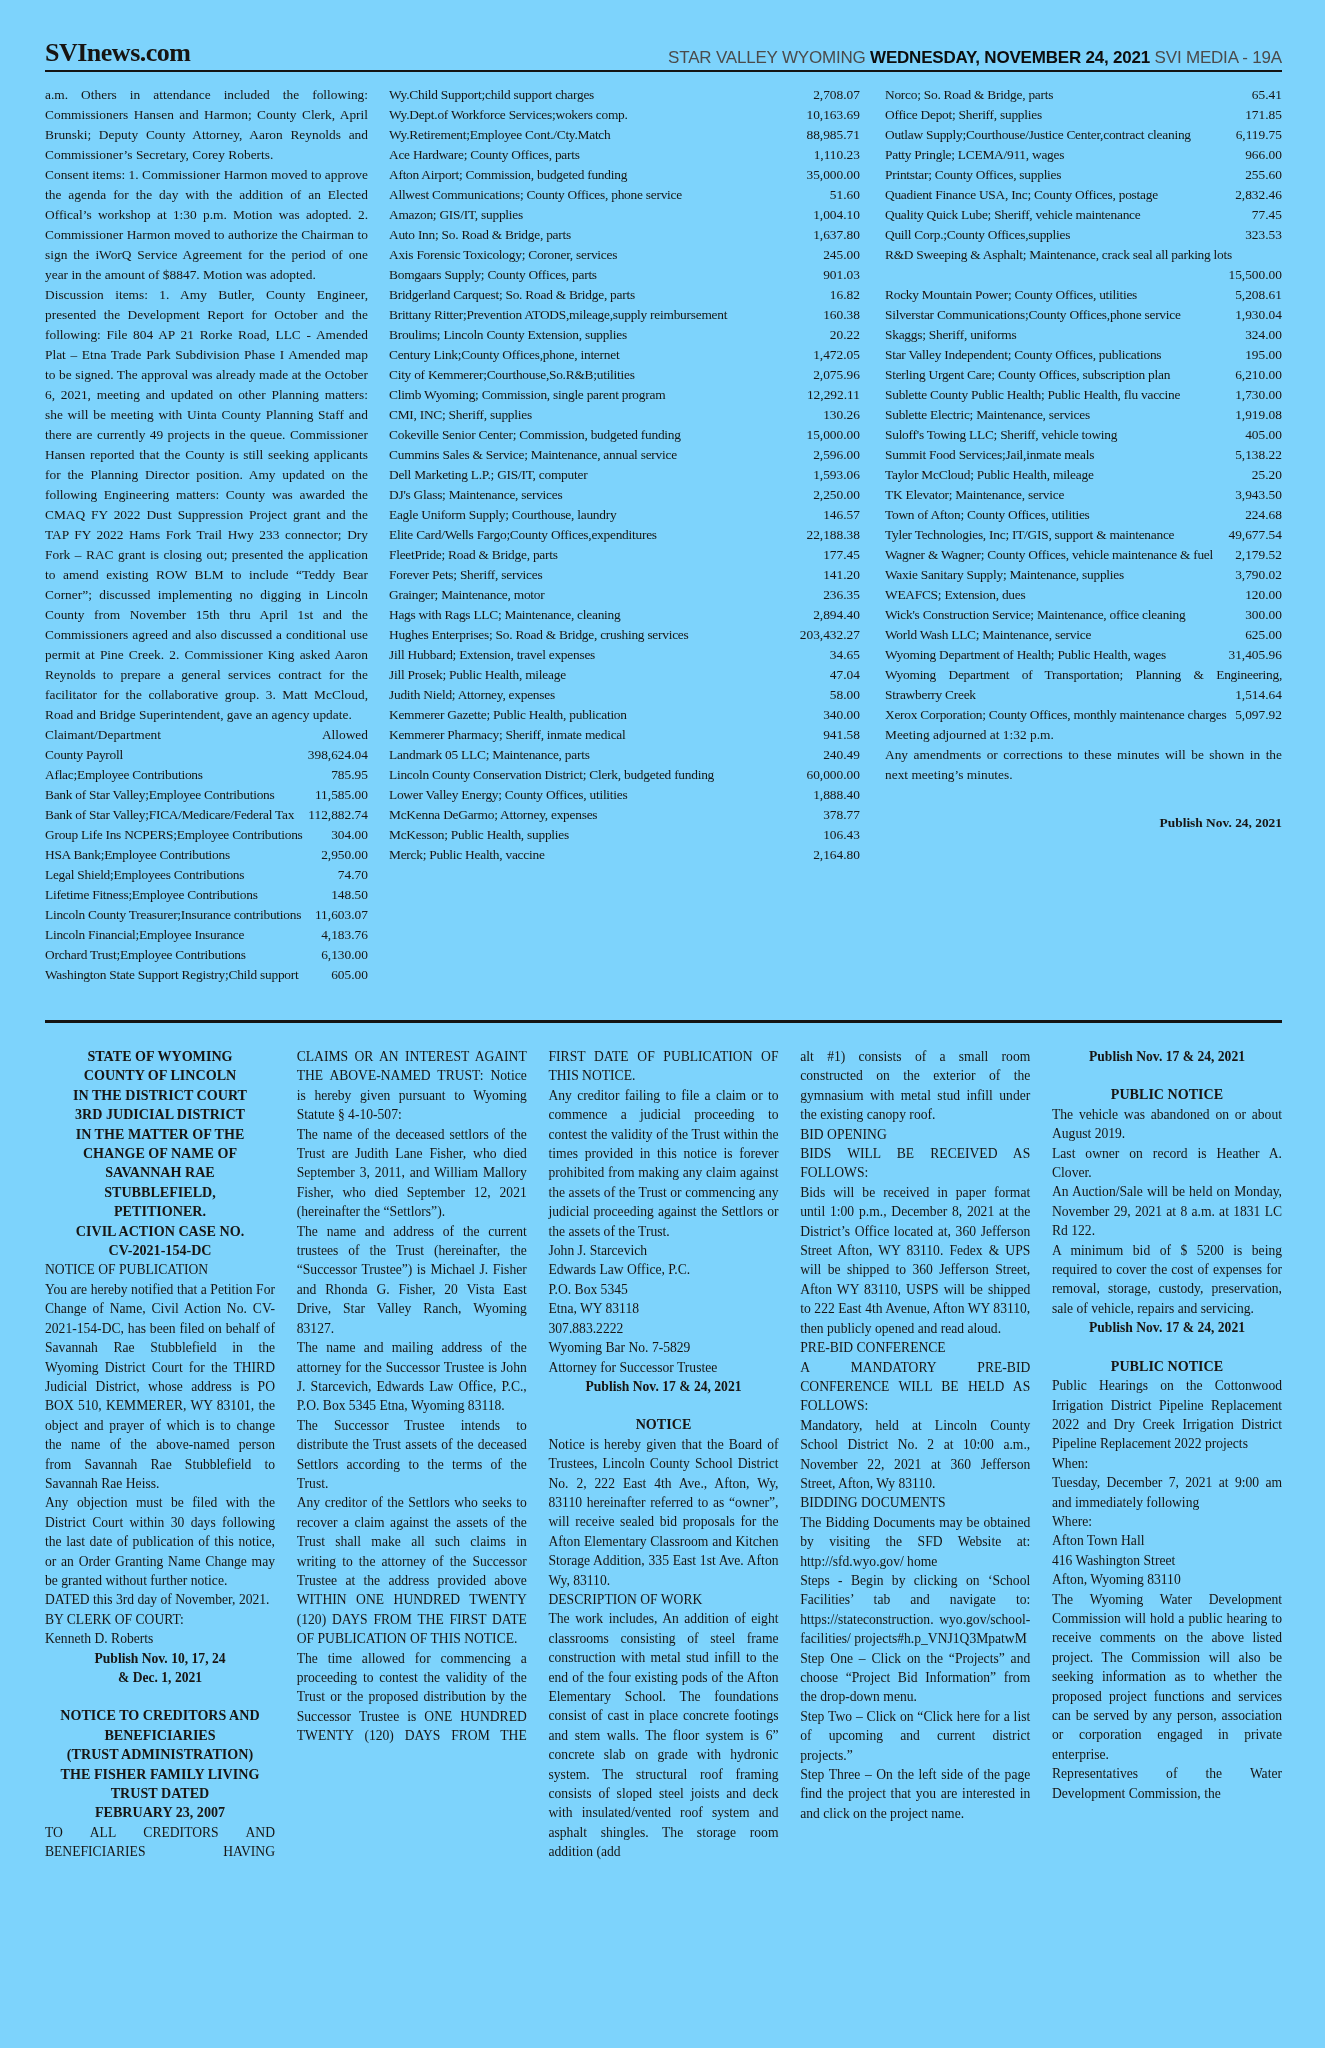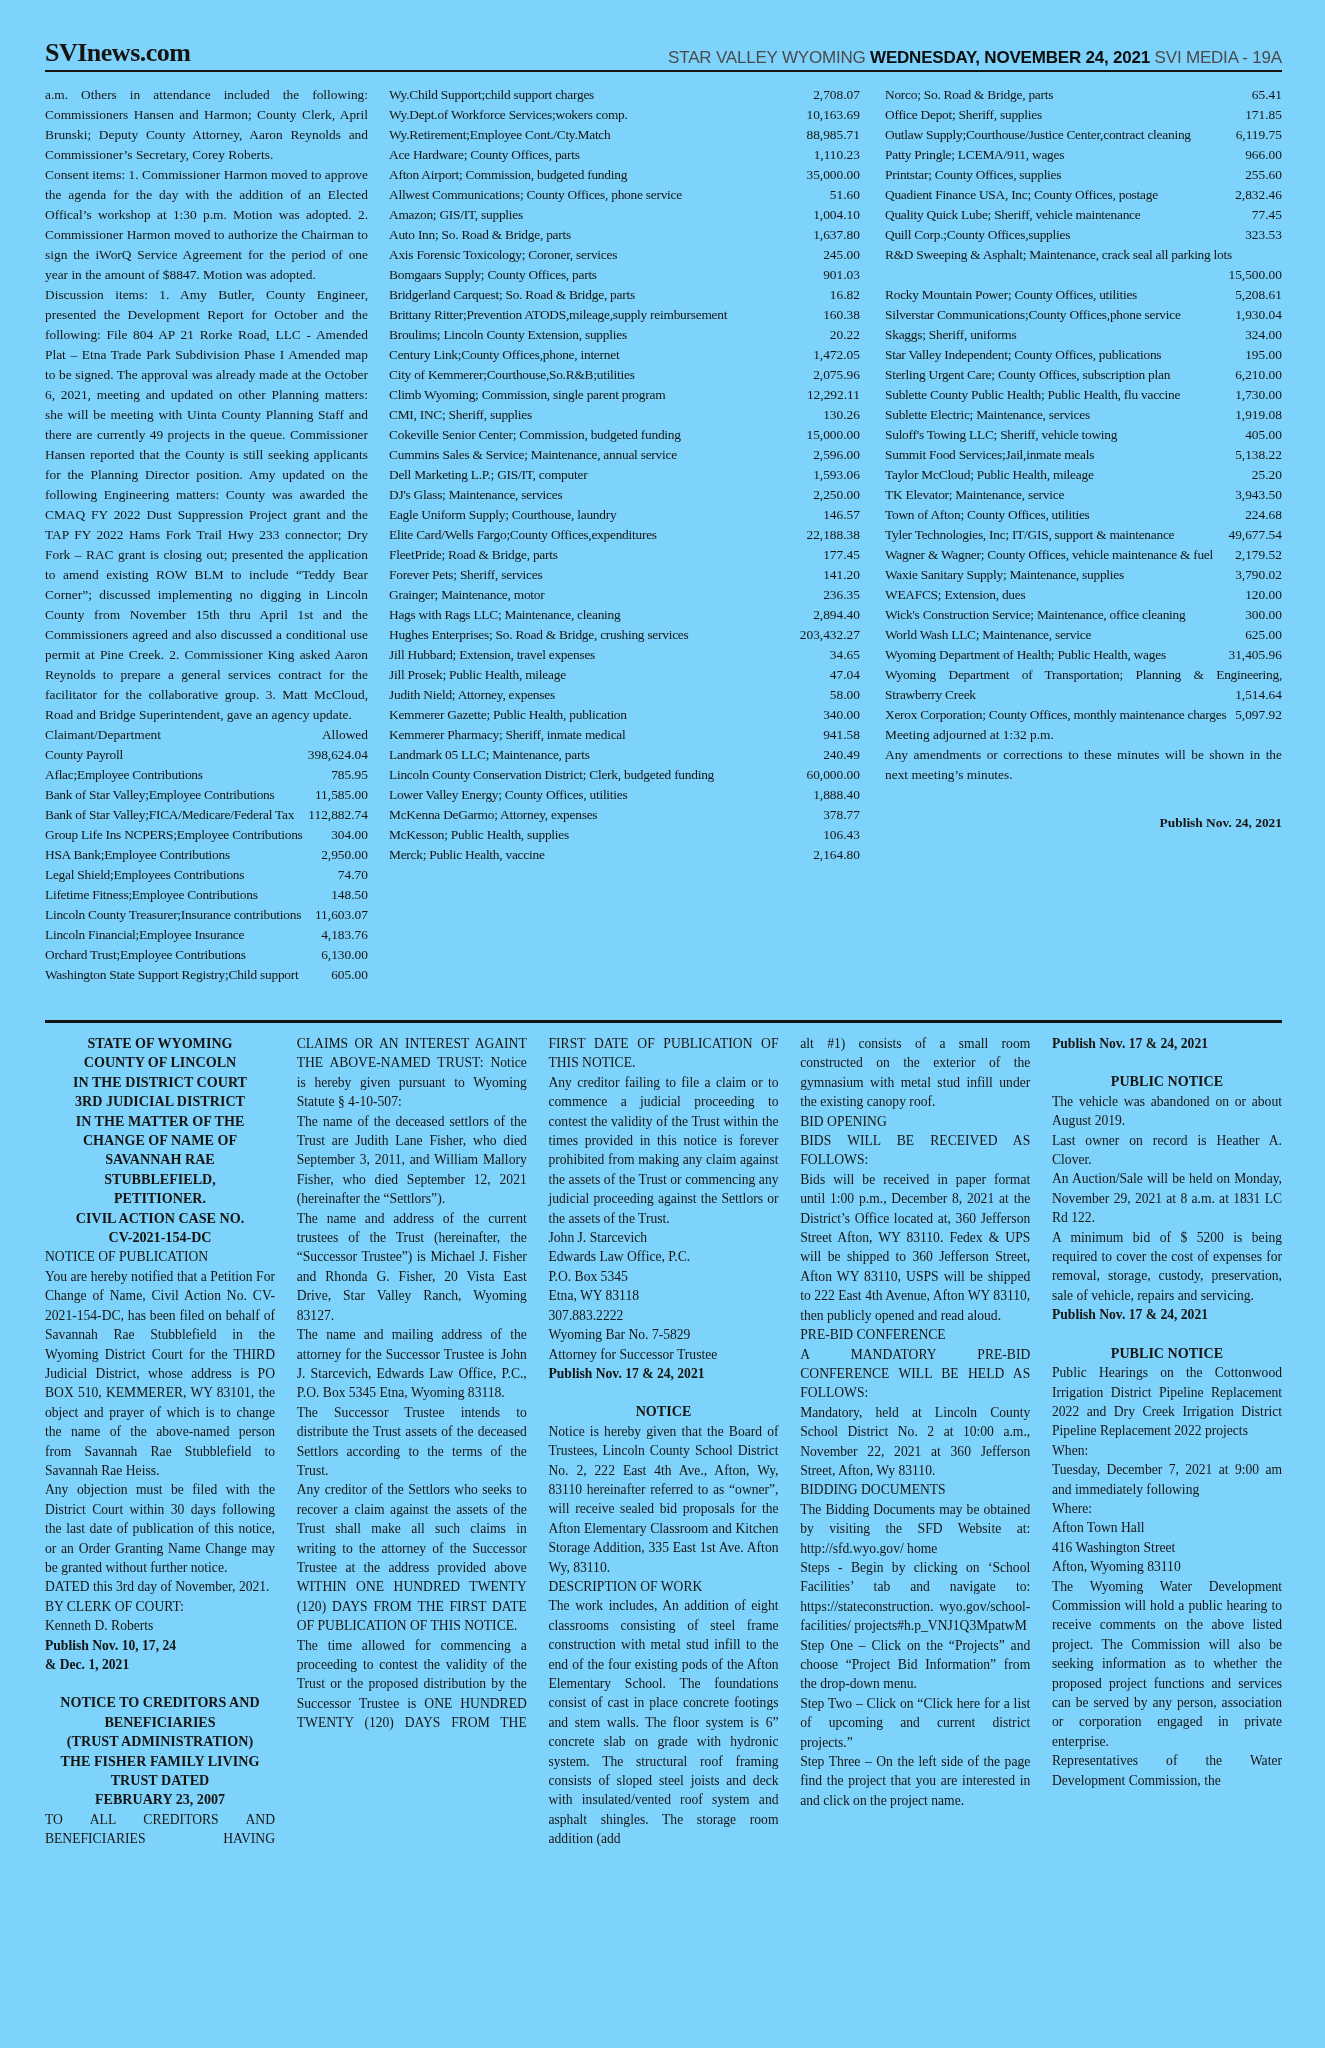--- a/index.html
+++ b/index.html
@@ -26,27 +26,27 @@
   .minutes{display:flex;padding-top:13px;padding-bottom:0;font-size:13.4px;line-height:20px;min-height:948px;box-sizing:border-box;}
   .mcol1{width:323px;flex:none;}
   .mcol2{width:471px;flex:none;margin-left:21px;margin-right:25px;}
   .mcol3{flex:1;min-width:0;}
   .para{margin:0;text-align:justify;}
   .claims-header{display:flex;justify-content:space-between;}
   .claim{text-align:justify;overflow:hidden;letter-spacing:-0.25px;}
   .camt{float:right;padding-left:7px;letter-spacing:0;}
   .m-publish{font-weight:700;text-align:right;margin-top:28px;}
   
-  .notices{display:flex;justify-content:space-between;padding-top:11px;font-size:13.6px;line-height:19.4px;height:984px;box-sizing:border-box;overflow:hidden;}
+  .notices{display:flex;justify-content:space-between;padding-top:24px;font-size:13.6px;line-height:19.4px;height:984px;box-sizing:border-box;overflow:hidden;}
   .ncol{width:230px;flex:none;}
   .n-center{font-weight:700;text-align:center;font-size:14.1px;}
   .n-p{margin:0;text-align:justify;}
   .n-pj{margin:0;text-align:justify;text-align-last:justify;}
   .n-line{text-align:left;}
-  .n-pub{font-weight:700;text-align:left;}
+  .n-pub{font-weight:700;text-align:center;}
   .n-gap{height:19px;}
 </style>
 </head>
 <body>
 
 <div class="page">
 
   <div class="masthead">
     <div class="m-left">SVInews.com</div>
     <div class="m-right"><span class="m-loc">STAR VALLEY WYOMING </span><span class="m-date">WEDNESDAY, NOVEMBER 24, 2021</span><span class="m-ed"> SVI MEDIA - 19A</span></div>

